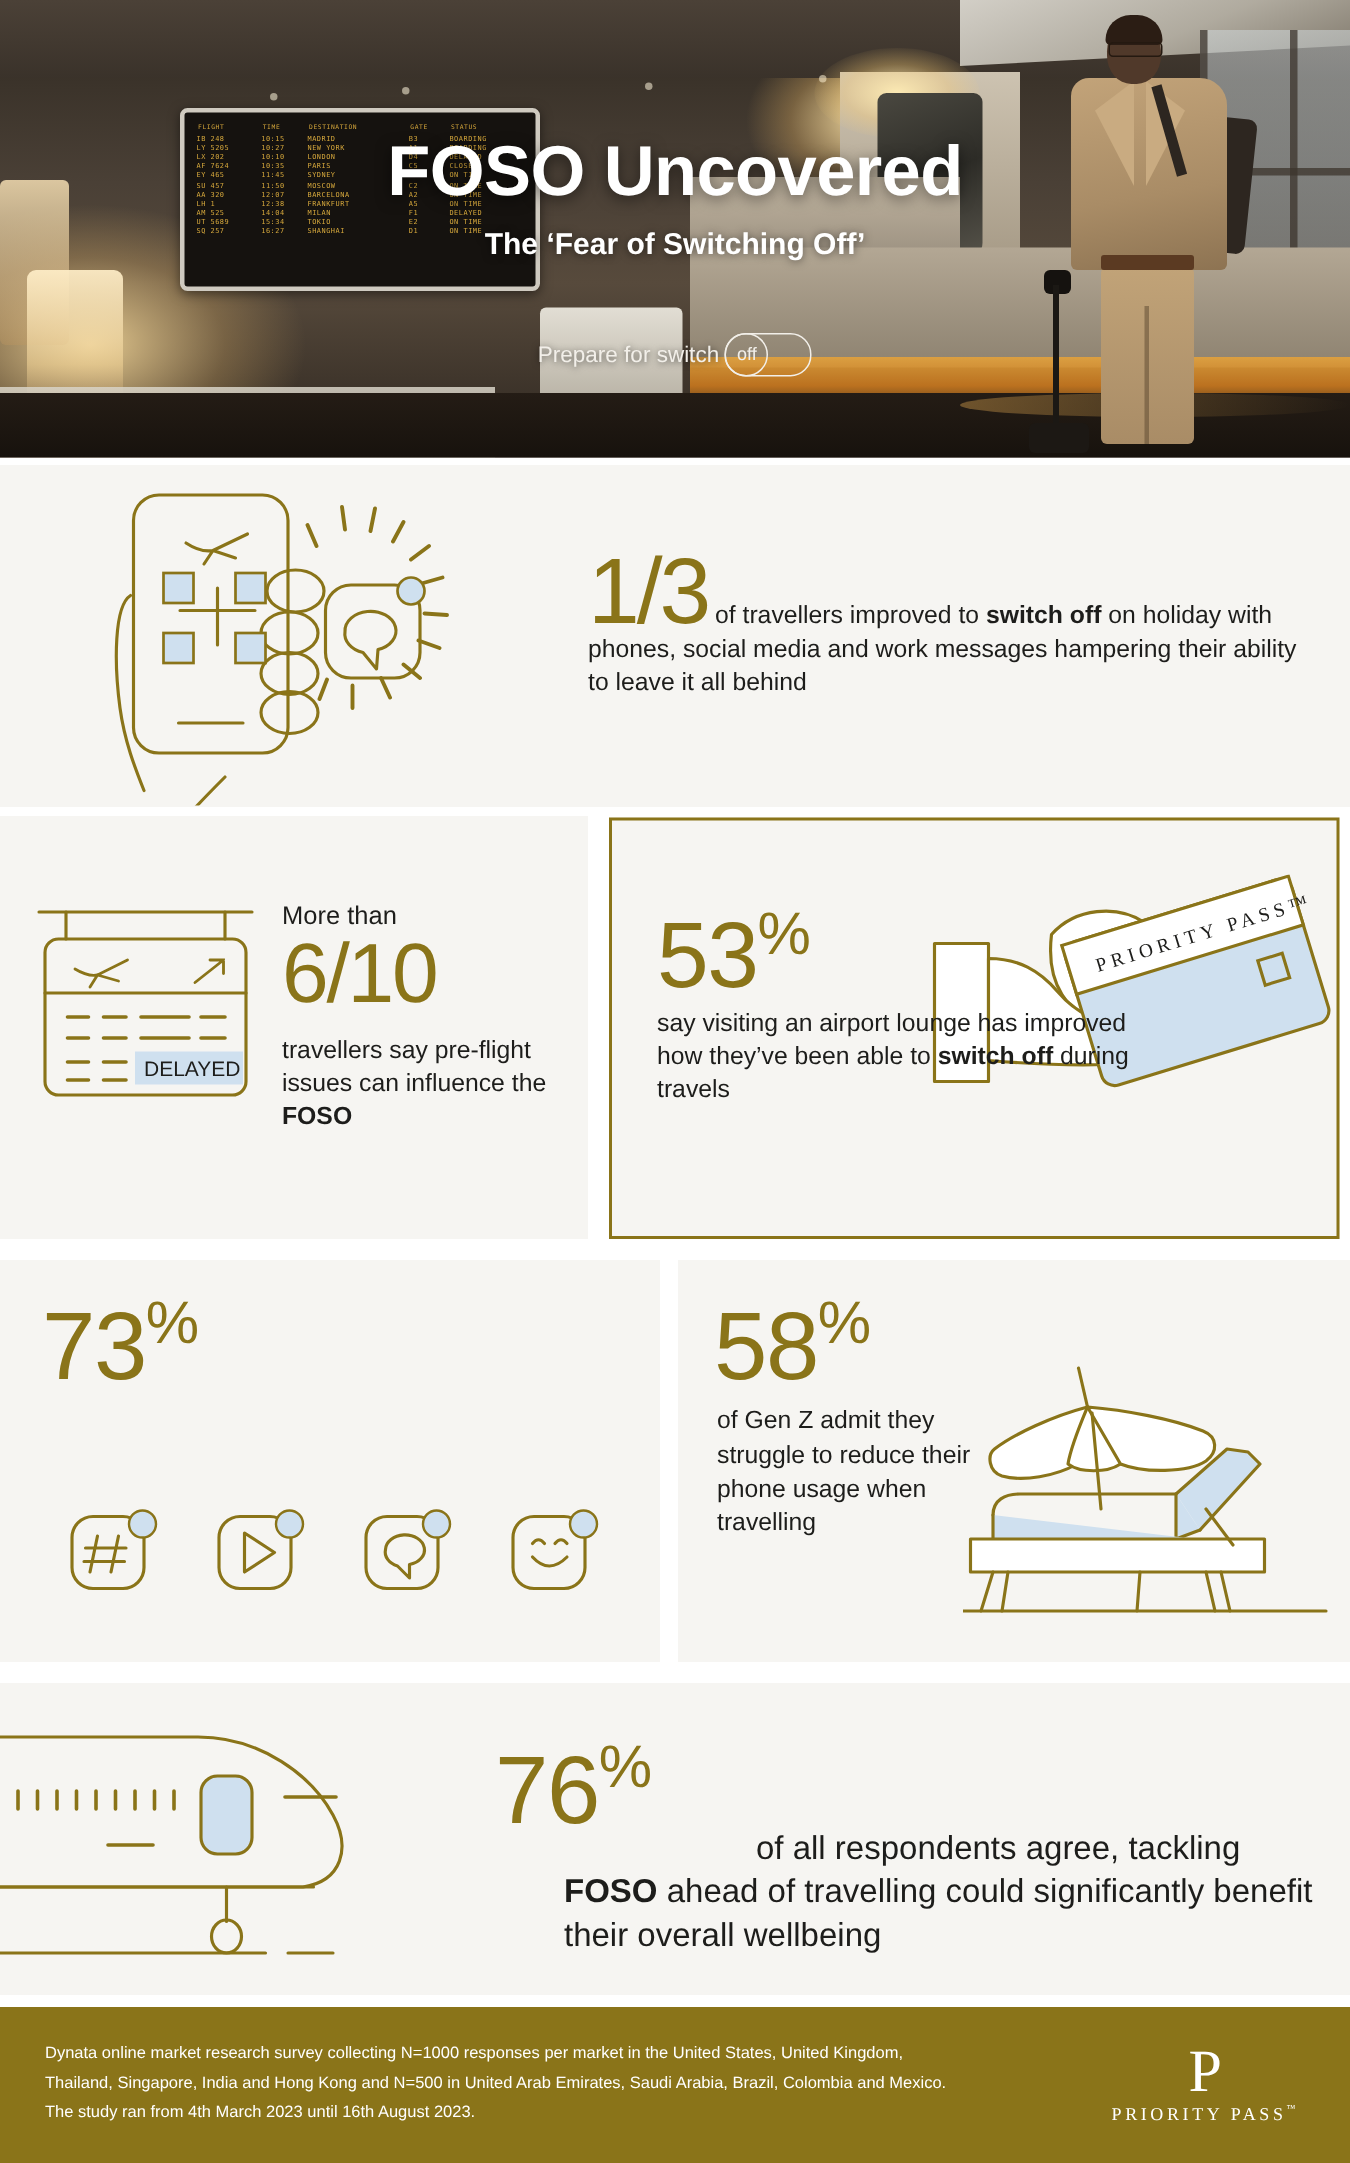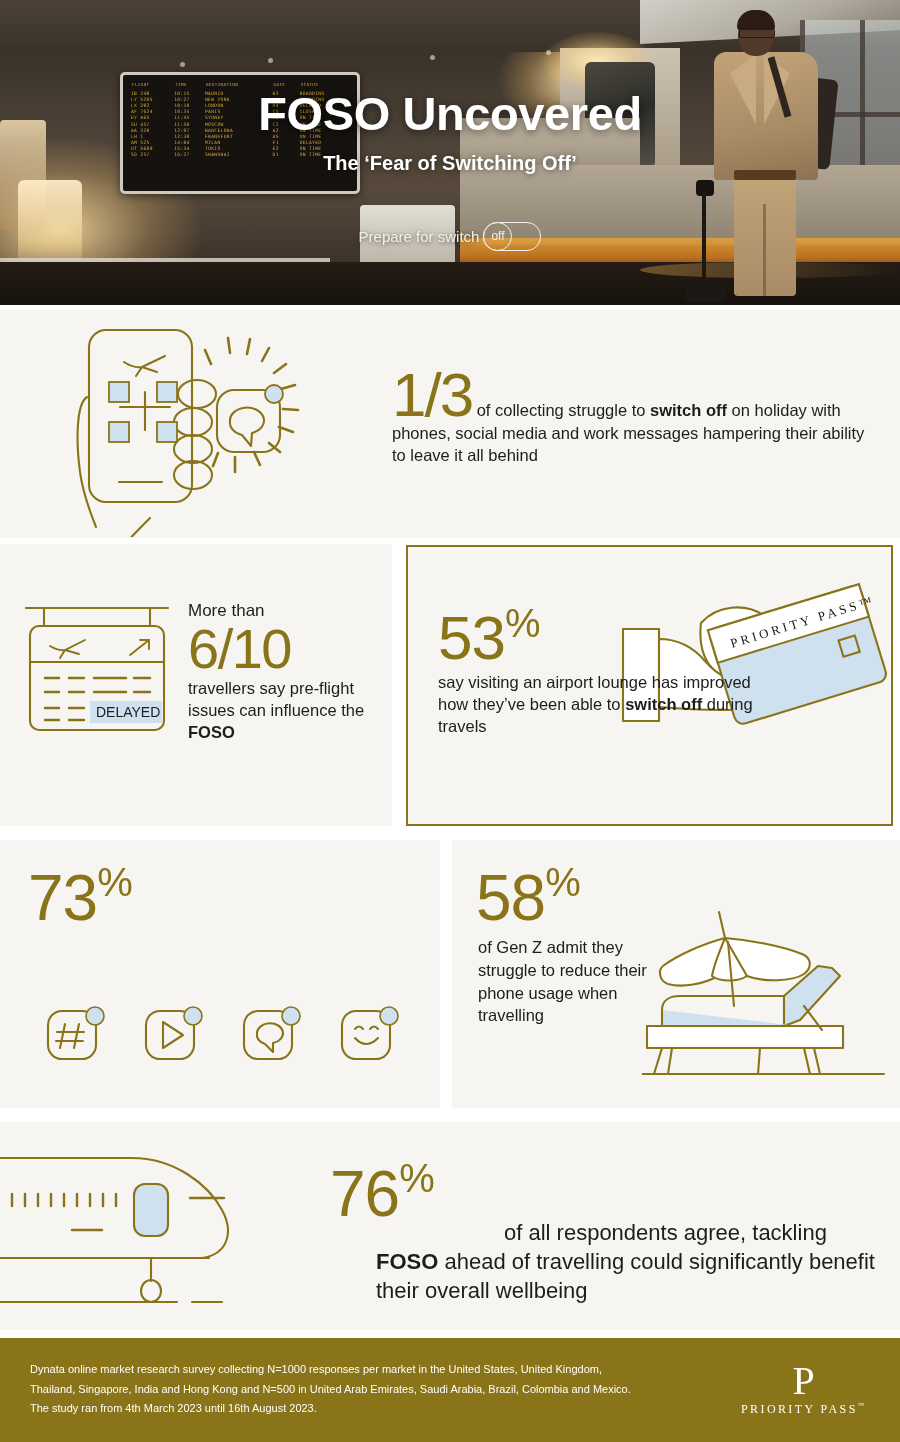--- a/index.html
+++ b/index.html
@@ -107,21 +107,21 @@
   .body-txt b{font-weight:700;}
 
   .s1{left:0;top:310px;width:900px;height:228px;}
   .s1-text{position:absolute;left:392px;top:56px;width:490px;}
   .s1-num{font-size:62px;letter-spacing:-2px;}
   .s1-copy{font-size:16.5px;}
 
   .s2{left:0;top:544px;width:392px;height:282px;}
   .s2-text{position:absolute;left:188px;top:58px;width:200px;}
   .s2-more{font-size:17px;color:#1d1d1b;line-height:1.1;}
-  .s2-num{font-size:56px;letter-spacing:-1.5px;margin:2px 0 4px;}
+  .s2-num{font-size:56px;letter-spacing:-1.5px;margin:2px 0 16px;}
   .s2-copy{font-size:16.5px;}
 
   .s3{left:406px;top:545px;width:487px;height:281px;border:2.2px solid #8a7419;background:#f6f5f2;}
   .s3-text{position:absolute;left:30px;top:58px;width:320px;}
   .s3-num{font-size:62px;letter-spacing:-1px;}
   .s3-num .pct{font-size:40px;vertical-align:22px;}
   .s3-copy{font-size:16.5px;margin-top:6px;}
 
   .s4{left:0;top:840px;width:440px;height:268px;}
   .s4-num{position:absolute;left:28px;top:24px;font-size:64px;letter-spacing:-1px;}
@@ -324,21 +324,21 @@
       </g>
       <rect x="47" y="60" width="20" height="20" fill="#cfe0ef" stroke="#8a7419" stroke-width="1.8"></rect>
       <rect x="95" y="60" width="20" height="20" fill="#cfe0ef" stroke="#8a7419" stroke-width="1.8"></rect>
       <rect x="47" y="100" width="20" height="20" fill="#cfe0ef" stroke="#8a7419" stroke-width="1.8"></rect>
       <rect x="95" y="100" width="20" height="20" fill="#cfe0ef" stroke="#8a7419" stroke-width="1.8"></rect>
       <circle cx="212" cy="72" r="9" fill="#cfe0ef" stroke="#8a7419" stroke-width="1.8"></circle>
     </svg>
 
     <div class="s1-text">
       <span class="bignum s1-num">1/3</span>
-      <span class="body-txt s1-copy"><span>of collecting struggle to </span><b>switch off</b><span> on holiday with phones, social media and work messages hampering their ability to leave it all behind</span></span>
+      <span class="body-txt s1-copy"><span>of travellers improved to </span><b>switch off</b><span> on holiday with phones, social media and work messages hampering their ability to leave it all behind</span></span>
     </div>
   </div>
 
   <div class="panel s2">
     <svg width="170" height="145" viewBox="0 0 170 145" style="position:absolute;left:12px;top:54px">
       <g fill="none" stroke="#8a7419" stroke-width="2.1" stroke-linecap="round">
         <path d="M14 10 H156"></path>
         <path d="M32 10 V28 M138 10 V28"></path>
         <rect x="18" y="28" width="134" height="104" rx="9"></rect>
         <path d="M18 64 H152"></path>

